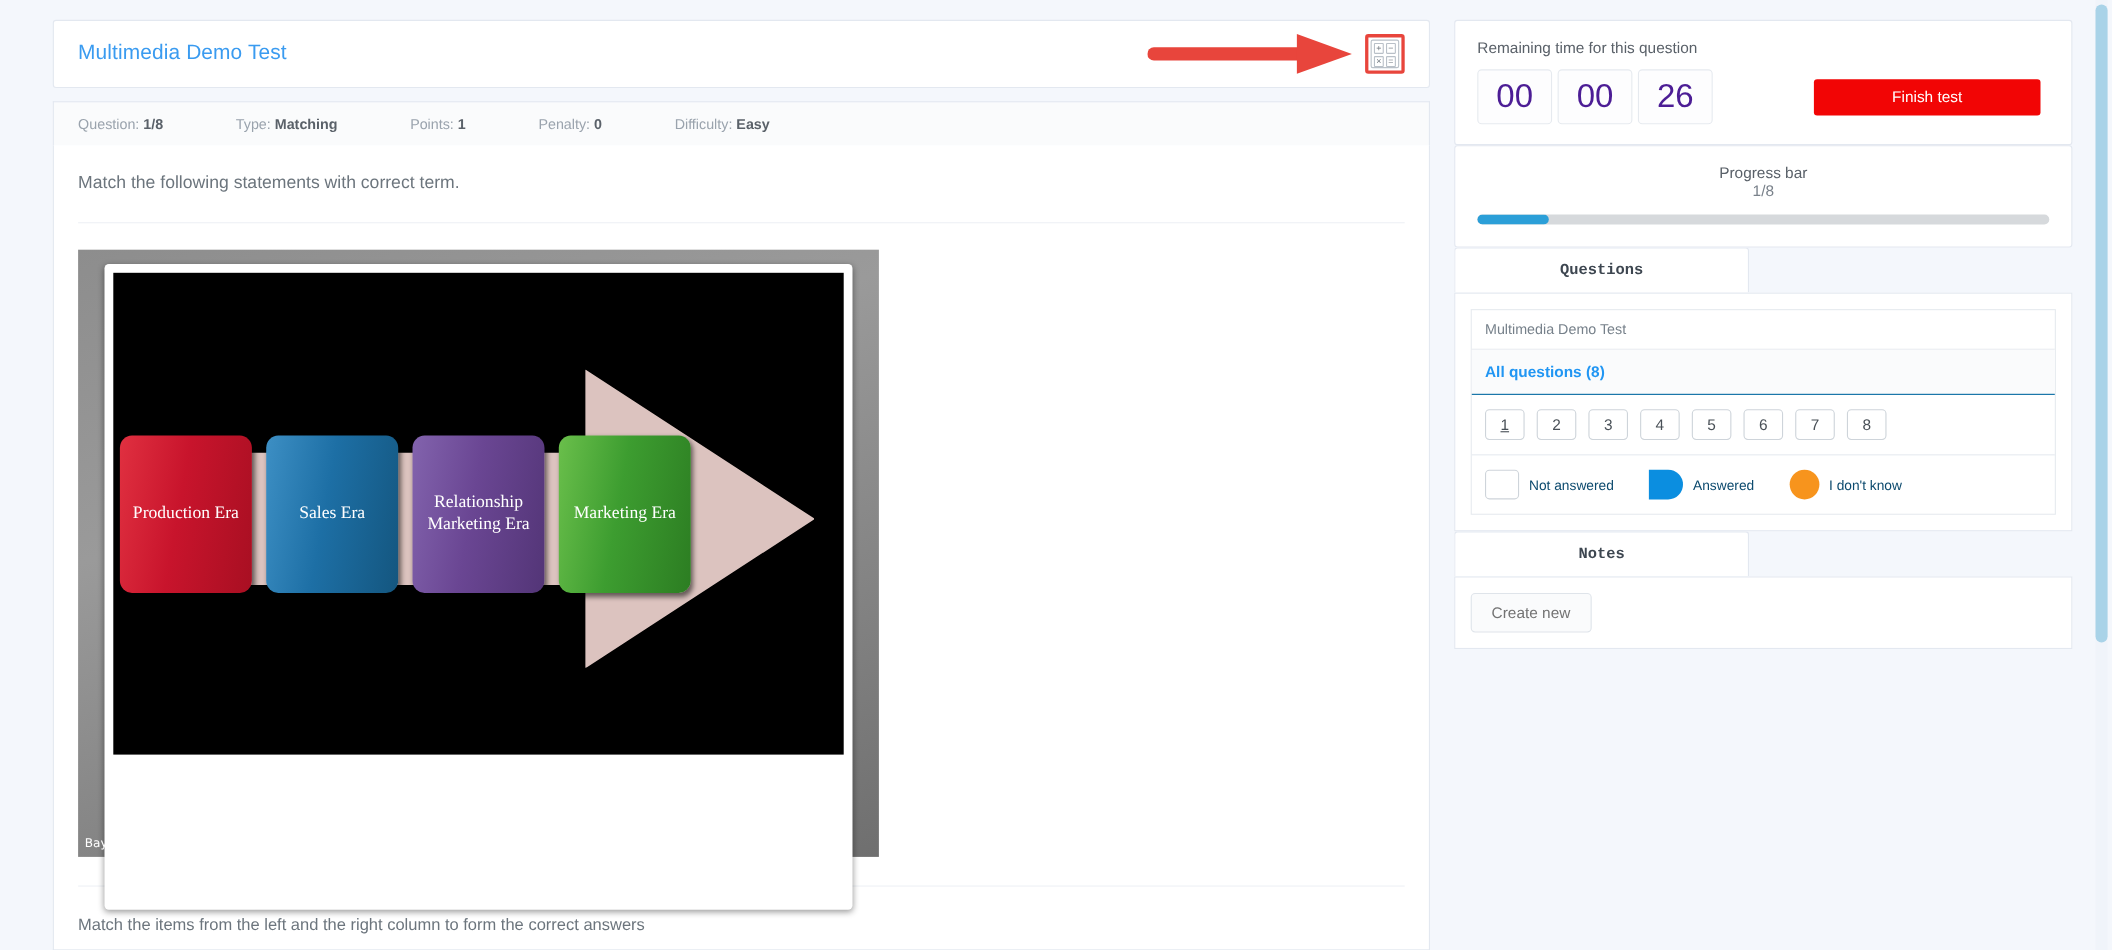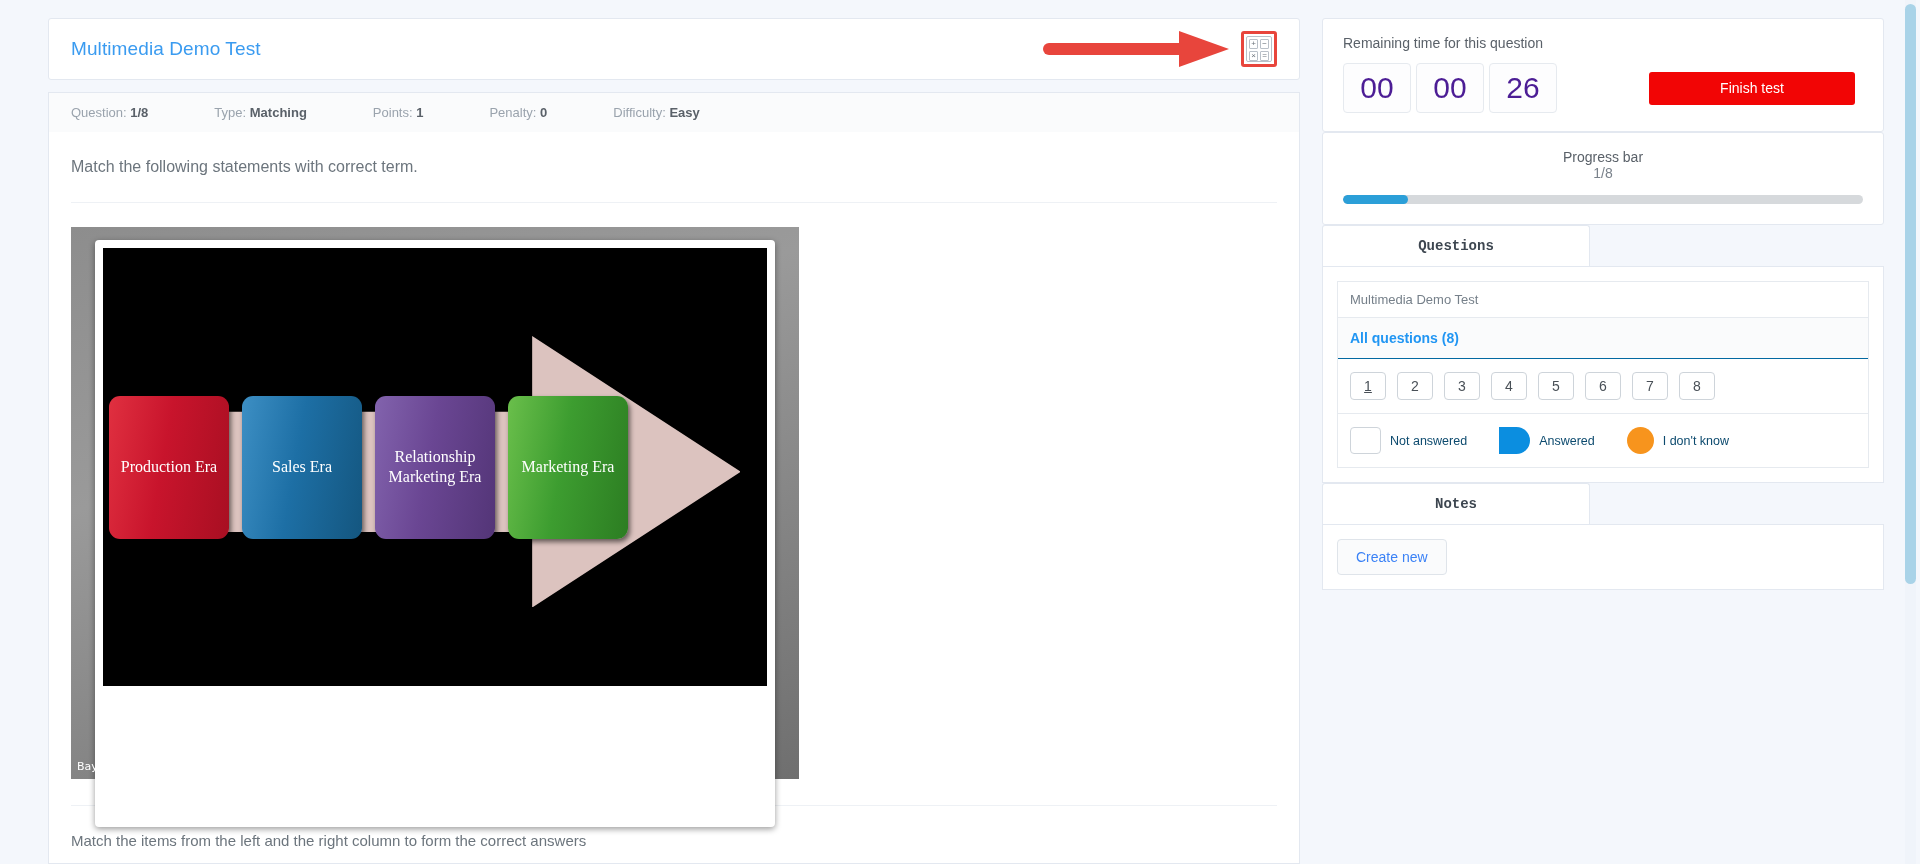--- a/index.html
+++ b/index.html
@@ -414,21 +414,21 @@
   }
 
   .notes-content { padding: 14px; background: #fff; border: 1px solid #e3e8f0; }
 
   .create-new-btn {
     padding: 9px 18px;
     border: 1px solid #dfe4ea;
     border-radius: 4px;
     background: #fafbfc;
     font-size: 14px;
-    color: #3b82f6;
+    color: #737373;
     font-family: "Liberation Sans", sans-serif;
     cursor: pointer;
   }
 
   
   .scrollbar-track {
     position: absolute;
     right: 4px;
     top: 0;
     width: 11px;

